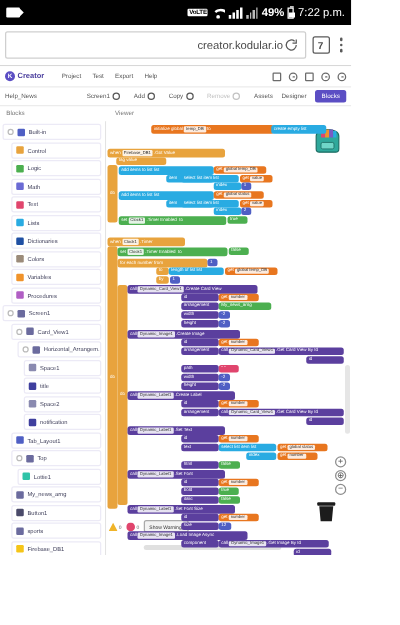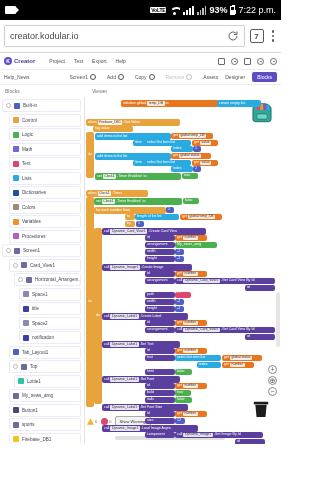--- a/index.html
+++ b/index.html
@@ -33,21 +33,21 @@
   .camico:after{content:"";position:absolute;right:-3px;top:1px;border-left:3px solid #fff;border-top:3px solid transparent;border-bottom:3px solid transparent;}
   .wifi{width:11px;height:9px;position:relative;overflow:hidden;}
   .wifi:before{content:"";position:absolute;left:0;top:1px;width:11px;height:11px;border-radius:50%;
     border:2px solid #fff;clip-path:polygon(0 0,100% 0,50% 55%);}
   .wifi:after{content:"";position:absolute;left:4px;top:6px;width:3px;height:3px;background:#fff;border-radius:50%;}
 
   
   .browser{ height:33px; background:#fff; display:flex; align-items:center; padding:0 4px; gap:5px;
             border-bottom:1px solid #d8d8d8;}
   .urlbar{ flex:1; height:22px; border:1px solid #cfcfcf; border-radius:2px; display:flex;
-           align-items:center; padding:0 5px; font-size:9px; color:#4a4a4a;}
+           align-items:center; padding:0 5px; font-size:9px; color:#4a4a4a;text-align:right;}
   .urltext{ flex:1; }
   .reload{ width:12px;height:12px;position:relative;}
   .tabcount{ width:14px;height:14px;border:1.5px solid #5a5a5a;border-radius:2px;display:flex;
              align-items:center;justify-content:center;font-size:8px;color:#4a4a4a;font-weight:bold;}
   .kebab{ display:flex;flex-direction:column;gap:2px;padding:0 3px;}
   .kebab span{ width:2.5px;height:2.5px;border-radius:50%;background:#5a5a5a;display:block;}
 
   
   .app{ height:100%; background:#fff; }
   .topbar{ height:17px; display:flex; align-items:center; padding:0 4px; border-bottom:1px solid #ececec;}
@@ -116,21 +116,21 @@
         <i></i>
         <i></i>
         <i></i>
       </span>
     <span class="bars dim">
         <i></i>
         <i></i>
         <i></i>
         <i></i>
       </span>
-    <span>93%</span>
+    <span>49%</span>
     <span class="battery"></span>
     <span class="sb-clock">7:22 p.m.</span>
   </div>
 </div>
 
 <div class="browser">
   <div class="urlbar">
     <span class="urltext">creator.kodular.io</span>
     <span class="reload">
       <svg viewBox="0 0 24 24" width="12" height="12" fill="none" stroke="#5a5a5a" stroke-width="2">

